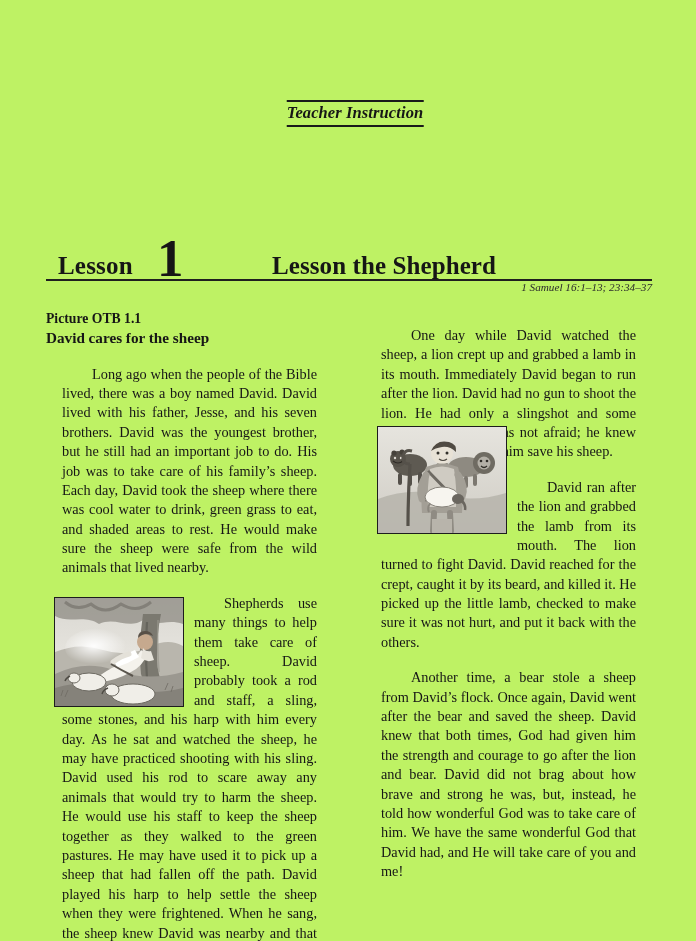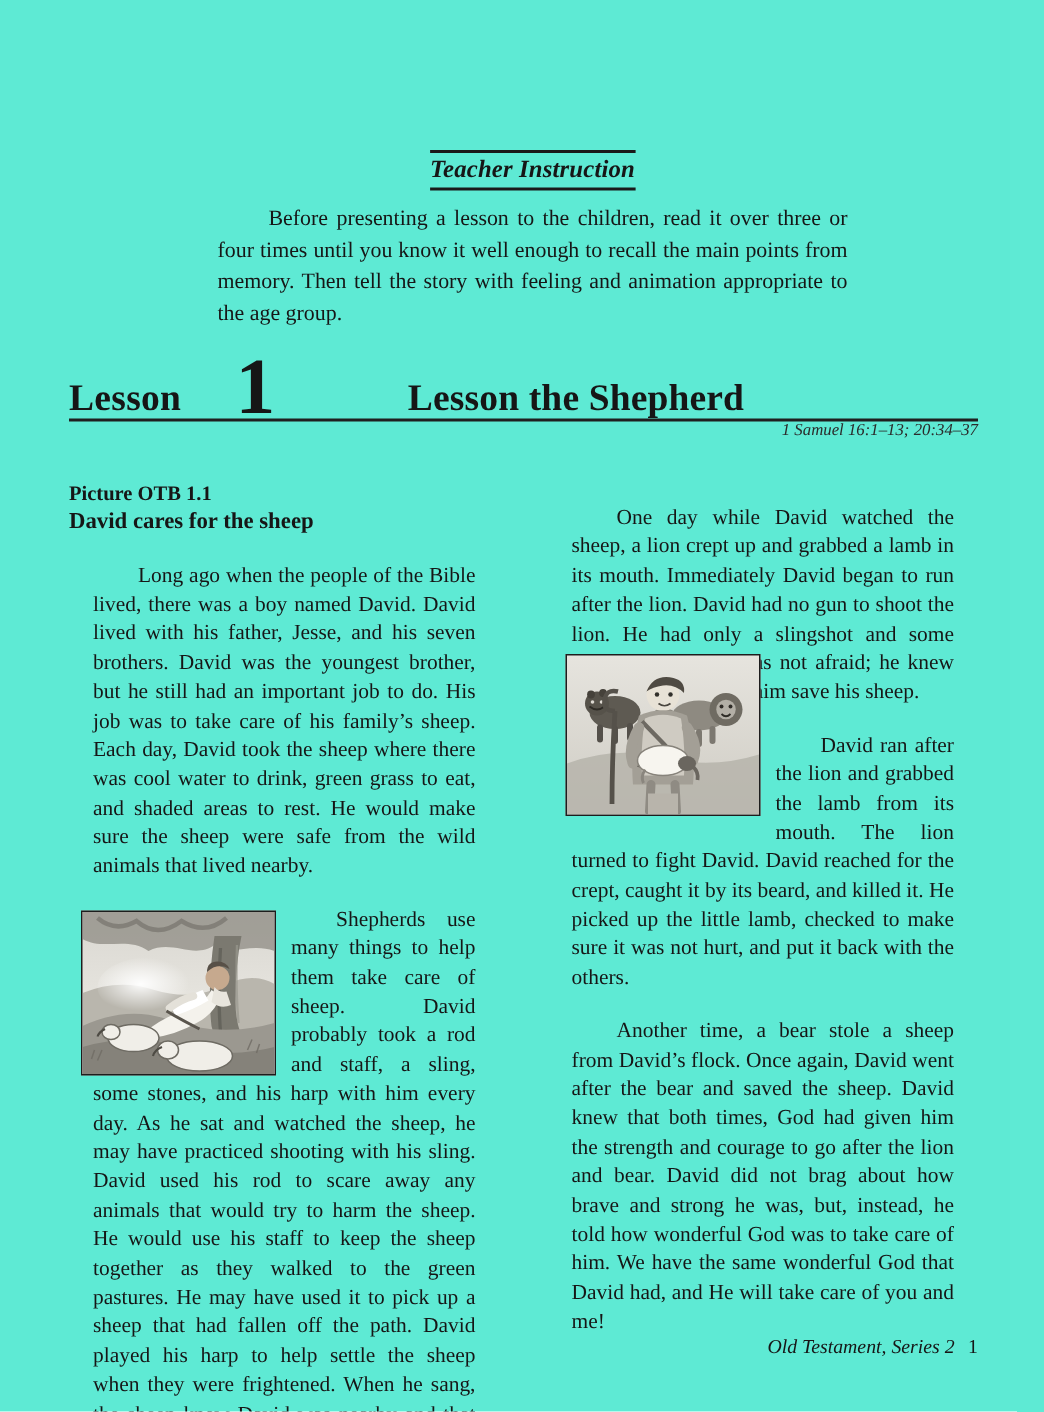--- a/index.html
+++ b/index.html
@@ -12,21 +12,21 @@
     height: 941px;
     position: relative;
     font-family: "Liberation Serif", "DejaVu Serif", serif;
     color: #161616;
     overflow: hidden;
   }
 
   .page {
     position: absolute;
     inset: 0;
-    background: #5eead4;
+    background: #bef264;
   }
 
   
   .teacher-block {
     position: absolute;
     left: 145px;
     top: 100px;
     width: 420px;
   }
   .teacher-heading {
@@ -65,21 +65,21 @@
   .lesson-rule {
     position: absolute;
     left: 0;
     right: 0;
     bottom: 6px;
     height: 1.6px;
     background: #1f1f1f;
   }
   .lesson-word {
     position: absolute;
-    left: 0;
+    left: 12px;
     bottom: 9px;
     font-size: 25px;
     font-weight: bold;
     line-height: 1;
     letter-spacing: .2px;
   }
   .lesson-number {
     position: absolute;
     left: 111px;
     bottom: 2px;
@@ -114,21 +114,21 @@
   
   .columns {
     position: absolute;
     left: 46px;
     top: 306px;
     width: 606px;
     height: 565px;
   }
   .col {
     position: absolute;
-    top: 14px;
+    top: 4px;
     width: 287px;
     height: 100%;
     font-size: 14.3px;
     line-height: 1.357;
   }
   .col-left  { left: 0; }
   .col-right { left: 319px; }
 
   .pic-label {
     font-weight: bold;
@@ -187,30 +187,29 @@
     margin-left: 9px;
   }
 </style>
 </head>
 <body>
 
 <div class="page">
 
   <div class="teacher-block">
     <div class="teacher-heading">Teacher Instruction</div>
-    <div class="teacher-body">Before presenting a lesson to the children, read it over three or four times until you know it well enough to recall the main points from memory.  Then tell the story with feeling and animation appropriate to the age group.</div>
   </div>
 
   <div class="lesson-bar">
     <div class="lesson-rule"></div>
     <div class="lesson-word">Lesson</div>
     <div class="lesson-number">1</div>
     <div class="lesson-title">Lesson the Shepherd</div>
   </div>
-  <div class="scripture-ref">1 Samuel 16:1–13; 20:34–37</div>
+  <div class="scripture-ref">1 Samuel 16:1–13; 23:34–37</div>
 
   <div class="columns">
 
     <div class="col col-left">
       <div class="pic-label">Picture OTB 1.1</div>
       <div class="section-title">David cares for the sheep</div>
       <p class="body-par">Long ago when the people of the Bible lived, there was a boy named David.  David lived with his father, Jesse, and his seven brothers.  David was the youngest brother, but he still had an important job to do.  His job was to take care of his family’s sheep.  Each day, David took the sheep where there was cool water to drink, green grass to eat, and shaded areas to rest.  He would make sure the sheep were safe from the wild animals that lived nearby.</p>
 
       <div class="illus illus-left">
         <svg viewBox="0 0 128 108" preserveAspectRatio="none">
@@ -336,17 +335,14 @@
             <rect x="54" y="92" width="20" height="14" fill="#b8b4ab"></rect>
           </g>
         </svg>
       </div>
 
       <p class="body-par">David ran after the lion and grabbed the lamb from its mouth.  The lion turned to fight David.  David reached for the crept, caught it by its beard, and killed it.  He picked up the little lamb, checked to make sure it was not hurt, and put it back with the others.</p>
       <p class="body-par">Another time, a bear stole a sheep from David’s flock.  Once again, David went after the bear and saved the sheep.  David knew that both times, God had given him the strength and courage to go after the lion and bear.  David did not brag about how brave and strong he was, but, instead, he told how wonderful God was to take care of him.  We have the same wonderful God that David had, and He will take care of you and me!</p>
     </div>
   </div>
 
-  <div class="footer">
-    <span class="series">Old Testament, Series 2</span><span class="page-num">1</span>
-  </div>
 
 </div>
 
 </body></html>

